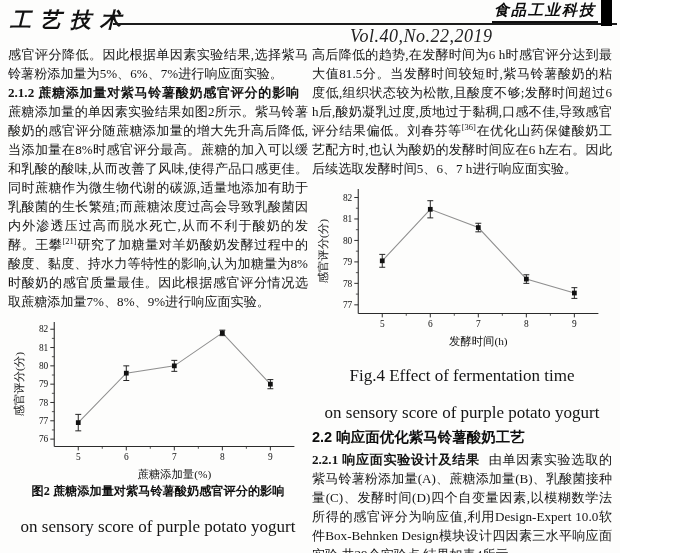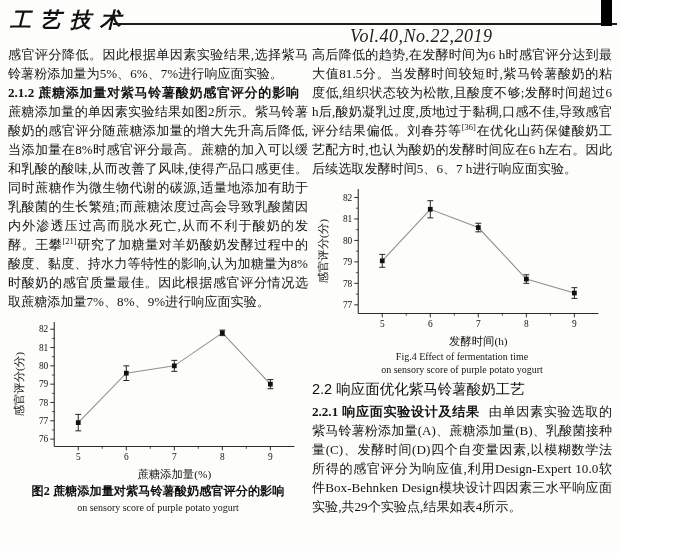--- a/index.html
+++ b/index.html
@@ -49,36 +49,37 @@
     font-size:13.1px;
     line-height:19px;
     color:#141414;
   }
   .para .b{font-weight:bold;margin-right:9px;}
   sup{font-size:8.5px;line-height:0;}
   
   figure{margin:3px 0 0 0;text-align:center;}
   figure svg{display:block;margin:0 auto;width:302px;height:168px;}
   .cap-cn{font-weight:bold;font-size:12.2px;margin-top:1px;color:#101010;}
-  .cap-en{font-size:10px;margin-top:2px;color:#151515;}
+  .cap-en{font-size:17px;margin-top:17px;color:#151515;}
   
   .sec2{
     font-family:"Liberation Sans",sans-serif;
-    font-weight:normal;font-size:14.5px;
+    font-weight:bold;font-size:14.5px;
     margin:5px 0 3px 0;color:#0e0e0e;
   }
 </style>
 </head>
 <body>
 
 <div class="page">
 
   <header>
     <div class="brand-left">工艺技术</div>
     <div class="head-rule"></div>
+    <div class="brand-right">食品工业科技</div>
     <div class="brand-block"></div>
     <div class="vol">Vol.40,No.22,2019</div>
   </header>
 
   <div class="columns">
 
     <div class="col">
       <p class="para">
         <span>感官评分降低。因此根据单因素实验结果,选择紫马铃薯粉添加量为5%、6%、7%进行响应面实验。</span>
       </p>

